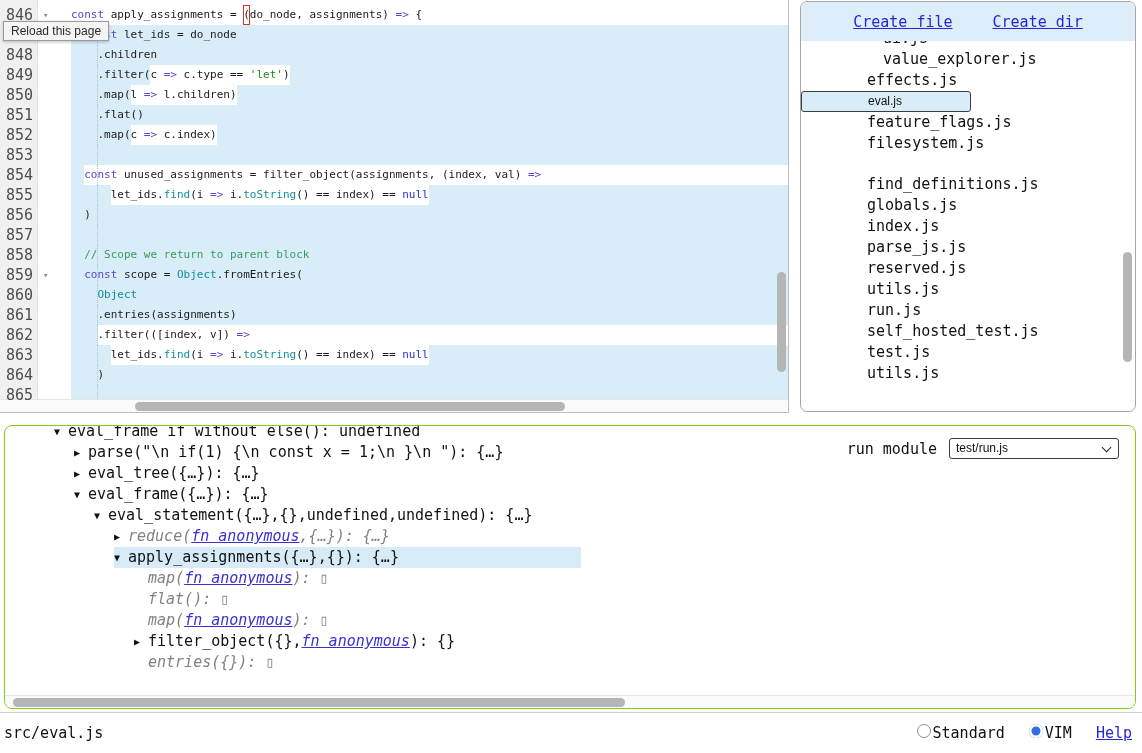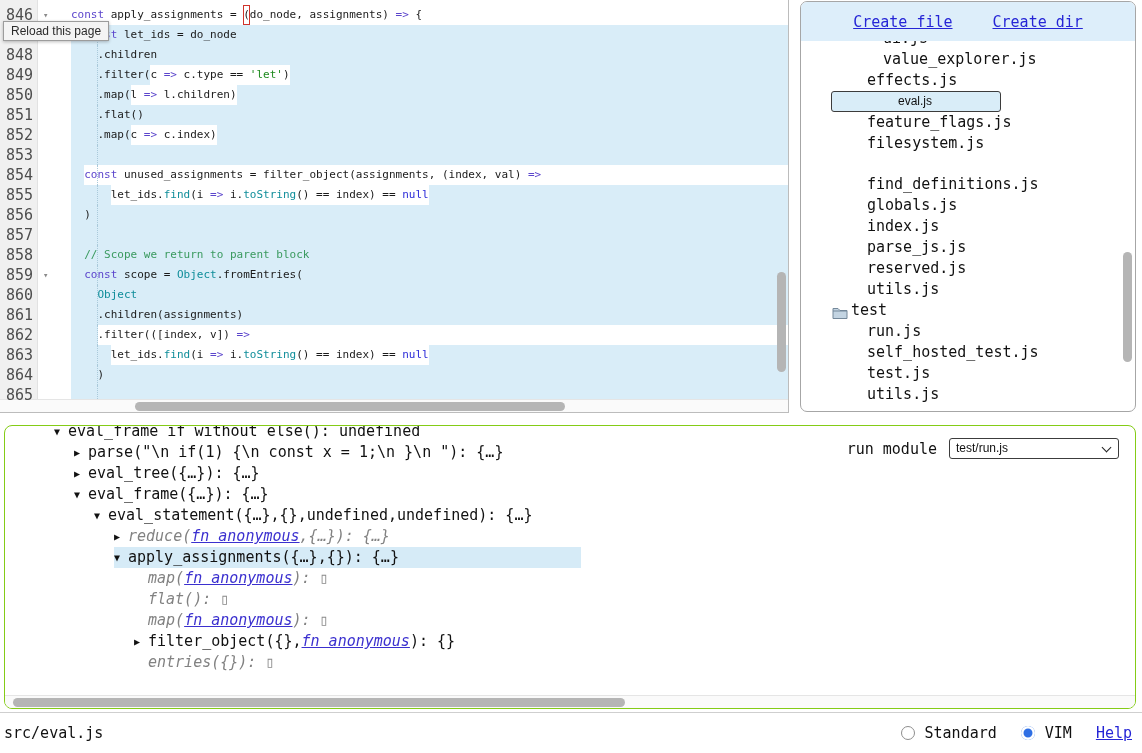--- a/index.html
+++ b/index.html
@@ -67,21 +67,21 @@
   .runmod{position:absolute;top:12px;right:16px;display:flex;align-items:center;gap:12px;font-size:15px;color:#111}
   .sel{width:170px;height:21px;border:1px solid #3c3c3c;border-radius:3px;background:#fff;position:relative;
        font:12px/19px "Liberation Sans",sans-serif;color:#111;padding:0 22px 0 6px;cursor:pointer}
   .chev{position:absolute;right:8px;top:5px;width:7px;height:7px;border-right:1.6px solid #222;
         border-bottom:1.6px solid #222;transform:rotate(45deg)}
 
   
   .statusbar{position:absolute;left:0;right:0;top:712px;height:41px;background:#fff;border-top:1px solid #cfcfcf;
              display:flex;align-items:center;justify-content:space-between;padding:0 10px 0 4px;font-size:15px;color:#111}
   .controls{display:flex;align-items:center;gap:24px}
-  .controls label{display:flex;align-items:center;gap:10px;cursor:pointer}
+  .controls label{display:flex;align-items:flex-start;gap:2px;cursor:pointer}
   .radio{width:14px;height:14px;border-radius:50%;background:#fff;border:1px solid #8e8e8e;display:inline-block}
   .radio.checked{border:none;background:var(--radio);box-shadow:inset 0 0 0 2.5px #fff}
   .helplink{color:var(--link);text-decoration:underline;cursor:pointer}
 </style>
 </head>
 <body>
 
 <div id="app">
 
   <div class="editor">
@@ -158,21 +158,21 @@
           <div class="code blue"><i class="guide"></i><span>  </span><span class="k">const </span><span>scope = </span><span class="b">Object</span><span>.fromEntries(</span></div>
         </div>
         <div class="line">
           <div class="gutter">860</div>
           <div class="fold"></div>
           <div class="code blue"><i class="guide"></i><span>    </span><span class="b">Object</span></div>
         </div>
         <div class="line">
           <div class="gutter">861</div>
           <div class="fold"></div>
-          <div class="code blue"><i class="guide"></i><span>    .children(assignments)</span></div>
+          <div class="code blue"><i class="guide"></i><span>    .entries(assignments)</span></div>
         </div>
         <div class="line">
           <div class="gutter">862</div>
           <div class="fold"></div>
           <div class="code blue"><i class="guide"></i><span>    </span><span class="w">.filter(([index, v]) </span><span class="k w">=&gt;</span><span class="fillerw"></span></div>
         </div>
         <div class="line">
           <div class="gutter">863</div>
           <div class="fold"></div>
           <div class="code blue"><i class="guide"></i><span>      </span><span class="w">let_ids.</span><span class="b w">find</span><span class="w">(i </span><span class="k w">=&gt;</span><span class="w"> i.</span><span class="b w">toString</span><span class="w">() == index) == </span><span class="a w">null</span></div>
@@ -198,33 +198,29 @@
 
   <div class="filepanel">
     <div class="fp-header">
       <a>Create file</a>
       <a>Create dir</a>
     </div>
     <div id="filelist">
         <div class="fitem" style="padding-left: 82px;"><span>ui.js</span></div>
         <div class="fitem" style="padding-left: 82px;"><span>value_explorer.js</span></div>
         <div class="fitem" style="padding-left: 66px;"><span>effects.js</span></div>
-        <div class="fitem sel" style="padding-left: 66px; margin-left: 30px;"><span>eval.js</span></div>
+        <div class="fitem sel" style="padding-left: 66px;"><span>eval.js</span></div>
         <div class="fitem" style="padding-left: 66px;"><span>feature_flags.js</span></div>
         <div class="fitem" style="padding-left: 66px;"><span>filesystem.js</span></div>
         <div class="fitem" style="padding-left: 66px; margin-top: 20px;"><span>find_definitions.js</span></div>
         <div class="fitem" style="padding-left: 66px;"><span>globals.js</span></div>
         <div class="fitem" style="padding-left: 66px;"><span>index.js</span></div>
         <div class="fitem" style="padding-left: 66px;"><span>parse_js.js</span></div>
         <div class="fitem" style="padding-left: 66px;"><span>reserved.js</span></div>
         <div class="fitem" style="padding-left: 66px;"><span>utils.js</span></div>
-        <div class="fitem" style="padding-left: 50px;"><span class="dicon"><svg width="16" height="13" viewBox="0 0 16 13">
-              <path d="M1 2.5 h5 l2 2 h7 v8 h-14 z" fill="#c3d4e2" stroke="#74889a" stroke-width="1"></path>
-              <path d="M1 5 h14" stroke="#74889a" stroke-width="1"></path>
-            </svg></span><span>test</span></div>
         <div class="fitem" style="padding-left: 66px;"><span>run.js</span></div>
         <div class="fitem" style="padding-left: 66px;"><span>self_hosted_test.js</span></div>
         <div class="fitem" style="padding-left: 66px;"><span>test.js</span></div>
         <div class="fitem" style="padding-left: 66px;"><span>utils.js</span></div>
       </div>
     <div class="vthumb fp-v"></div>
   </div>
 
   <div class="ctpanel">
     <div class="ct-clip">

